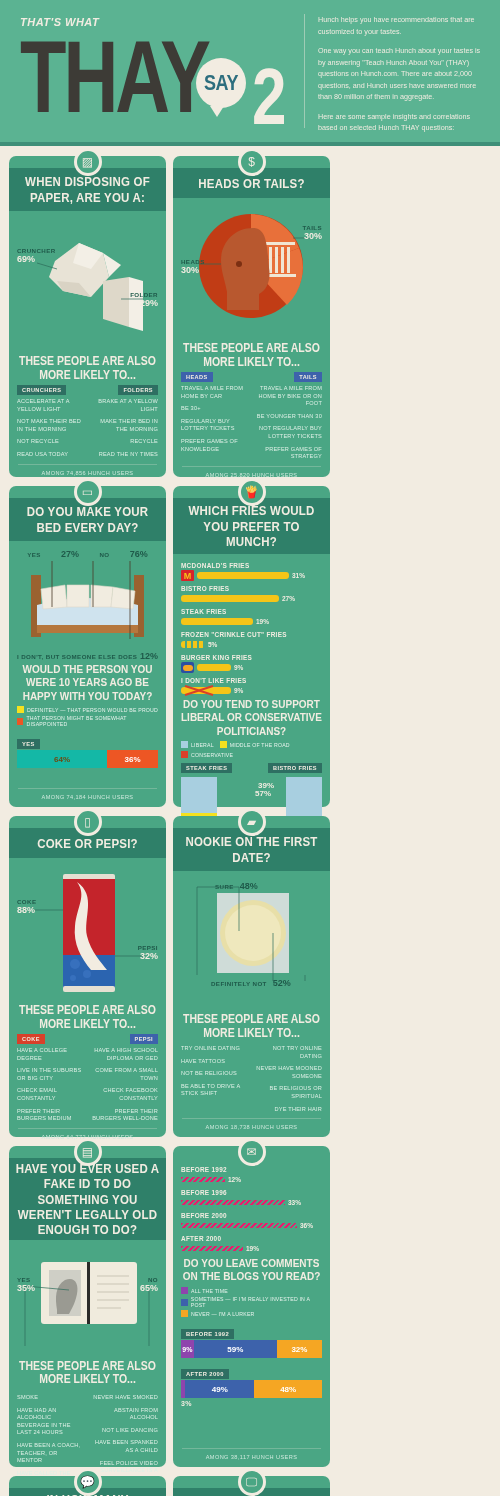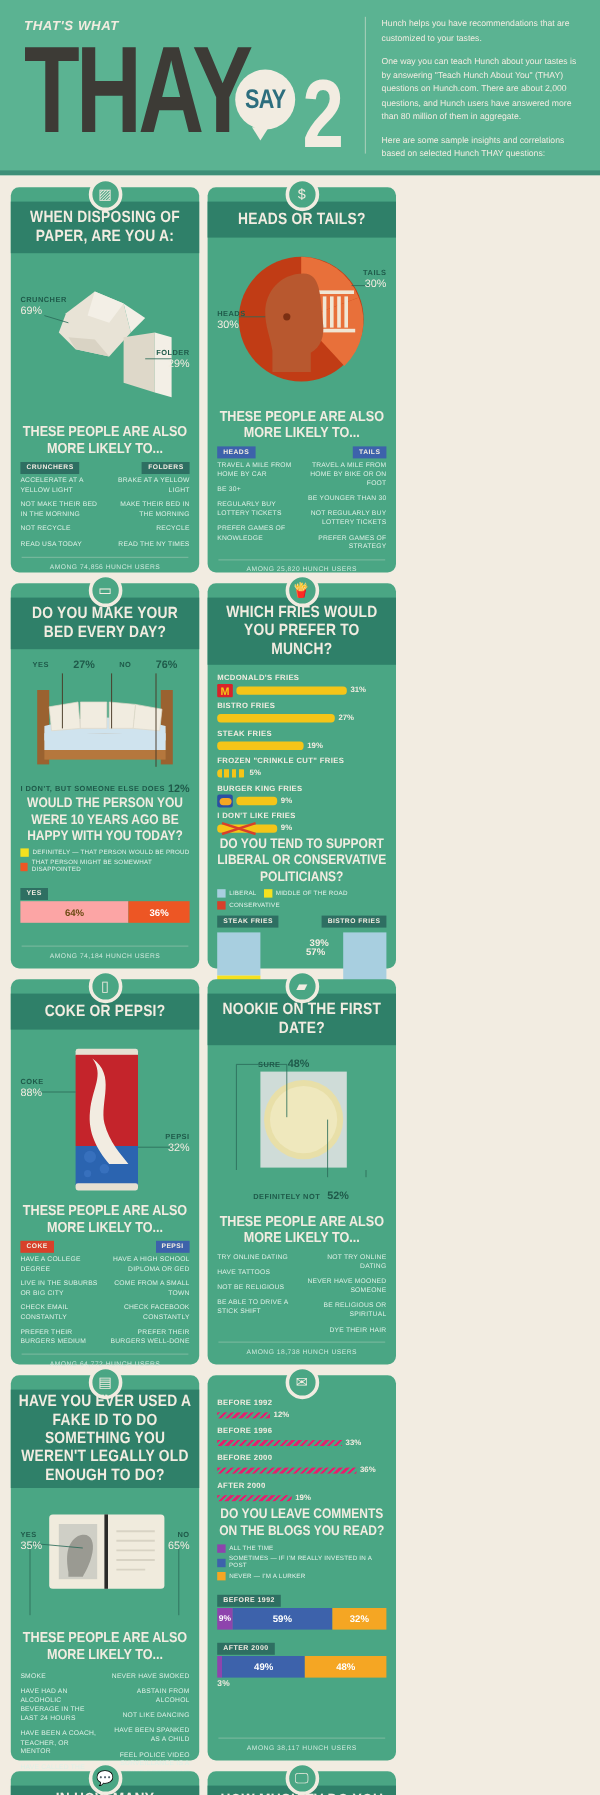--- a/index.html
+++ b/index.html
@@ -76,21 +76,21 @@
   .tags { display:flex; justify-content:space-between; margin:2px 0 3px 0; }
   .tag { background:#2e6f62; color:#f2ece1; font-size:5.6px; font-weight:bold; padding:2px 5px; letter-spacing:.4px; }
   .tag.red { background:#d8402a; }
   .tag.blue { background:#3d62ab; }
   .cols { display:flex; gap:6px; }
   .col { width:50%; }
   .col li { list-style:none; color:#def0e6; font-size:5.6px; line-height:7.6px; margin-bottom:5px; letter-spacing:.2px; }
   .col.right li { text-align:right; }
 
   .lbl { color:#1f5a4a; font-size:6.2px; font-weight:bold; letter-spacing:.4px; }
-  .pct { color:#f2ece1; font-size:9px; font-weight:normal; }
+  .pct { color:#f2ece1; font-size:9px; font-weight:bold; }
   .pct-dark { color:#1f5a4a; font-size:9px; font-weight:bold; }
 
   
   .legend { display:flex; flex-wrap:wrap; gap:3px 6px; margin:4px 0 5px 0; }
   .lg { display:flex; align-items:center; gap:3px; color:#e6f3ec; font-size:5.2px; letter-spacing:.2px; }
   .sw { width:7px; height:7px; display:inline-block; }
 
   
   .hbar { display:flex; height:18px; margin-bottom:2px; }
   .hbar .seg { display:flex; align-items:center; justify-content:center; font-size:8px; font-weight:bold; color:#fff; }
@@ -296,21 +296,21 @@
               <span>DEFINITELY — THAT PERSON WOULD BE PROUD</span>
             </div>
           <div class="lg">
               <i class="sw" style="background:#ed5624"></i>
               <span>THAT PERSON MIGHT BE SOMEWHAT DISAPPOINTED</span>
             </div>
         </div>
         <div>
           <span class="rowlbl">YES</span>
           <div class="hbar">
-            <div class="seg dark" style="width:64%;background:#fca5a5">64%</div>
+            <div class="seg dark" style="width:64%;background:#14b8a6">64%</div>
             <div class="seg" style="width:36%;background:#ed5624">36%</div>
           </div>
         </div>
       </div>
       <div class="among">AMONG 74,184 HUNCH USERS</div>
     </div>
 
     <div class="panel r2">
       <div class="badge">
           <span class="gl">🍟</span>
@@ -488,21 +488,21 @@
           <svg width="141" height="124" viewBox="0 0 141 124">
             <rect x="36" y="14" width="72" height="80" fill="#cfdcd8"></rect>
             <circle cx="72" cy="54" r="33" fill="#e8dfa8"></circle>
             <circle cx="72" cy="54" r="28" fill="#efe8bd"></circle>
             <line x1="16" y1="8" x2="16" y2="96" stroke="#2b6b59" stroke-width="0.7"></line>
             <line x1="16" y1="8" x2="58" y2="8" stroke="#2b6b59" stroke-width="0.7"></line>
             <line x1="58" y1="8" x2="58" y2="52" stroke="#2b6b59" stroke-width="0.7"></line>
             <line x1="92" y1="54" x2="92" y2="102" stroke="#2b6b59" stroke-width="0.7"></line>
             <line x1="124" y1="102" x2="124" y2="96" stroke="#2b6b59" stroke-width="0.7"></line>
           </svg>
-          <div style="position:absolute;left:30px;bottom:6px;display:flex;gap:6px;align-items:baseline;">
+          <div style="position:absolute;left:30px;bottom:19px;display:flex;gap:6px;align-items:baseline;">
             <span class="lbl">DEFINITELY NOT</span>
             <span class="pct-dark">52%</span>
           </div>
         </div>
         <div class="tpal">
             <span>THESE PEOPLE ARE ALSO MORE LIKELY TO...</span>
           </div>
         <div class="cols" style="margin-top:8px;">
           <ul class="col">
             <li>TRY ONLINE DATING</li>

